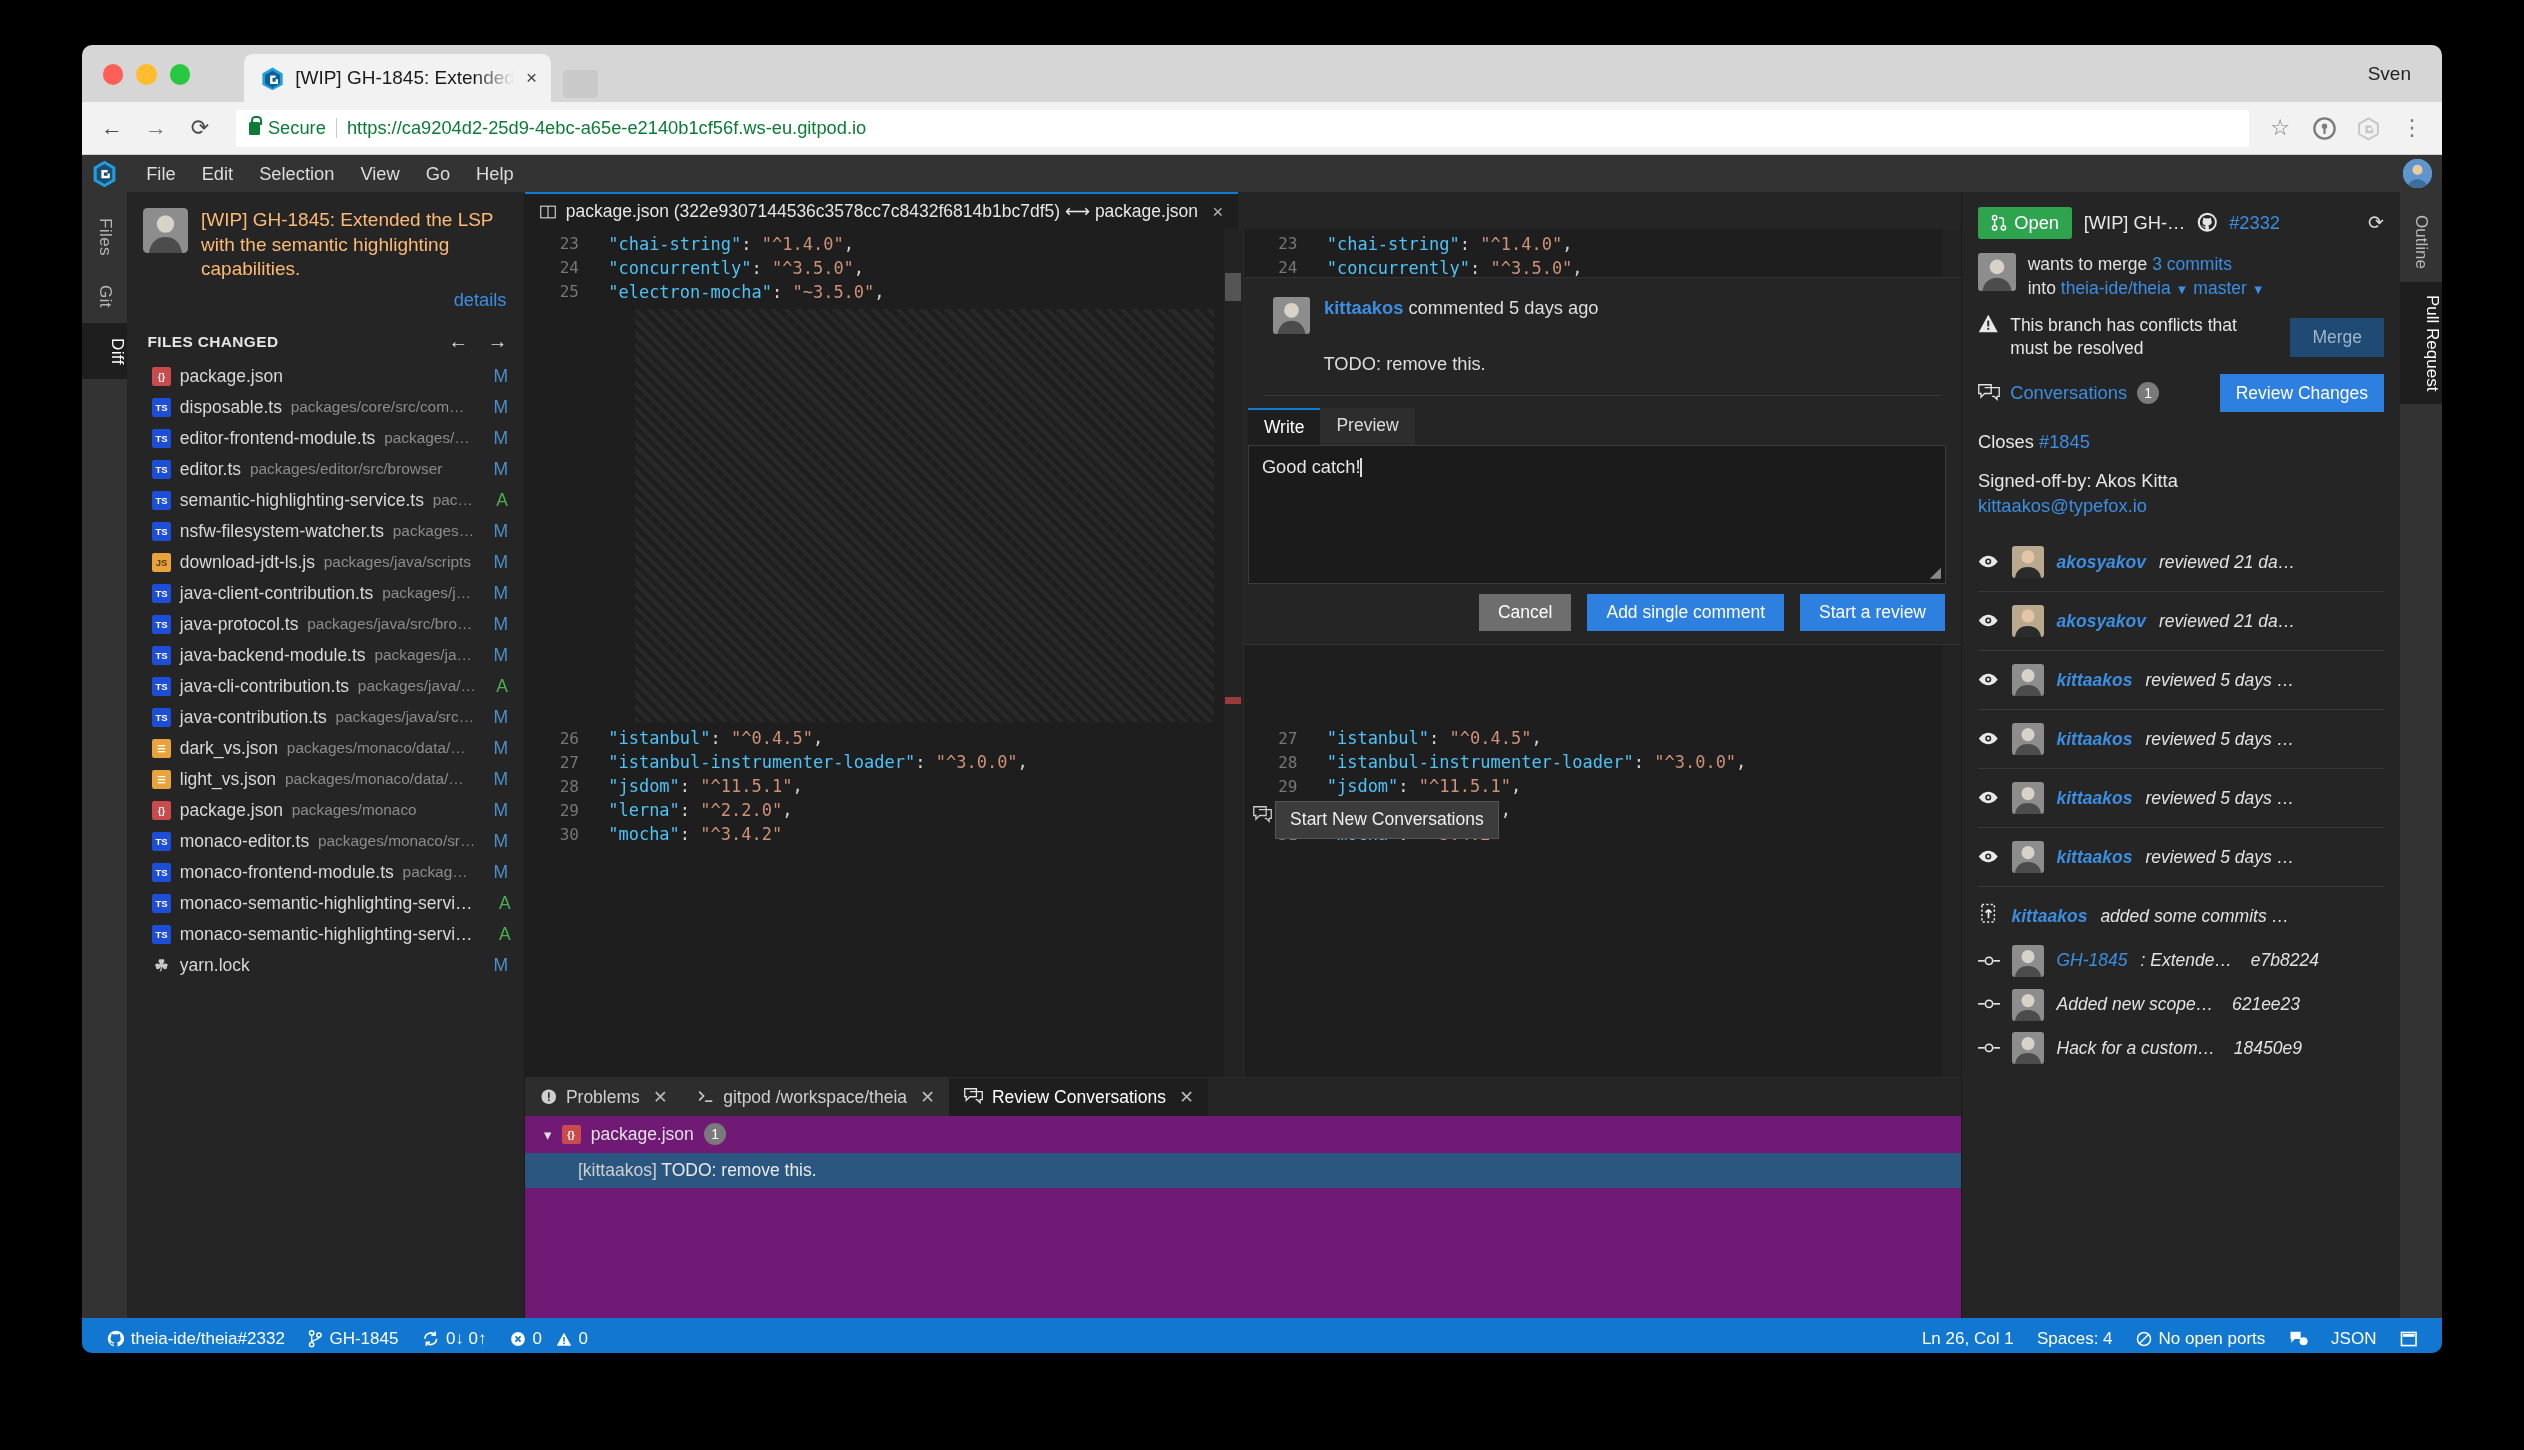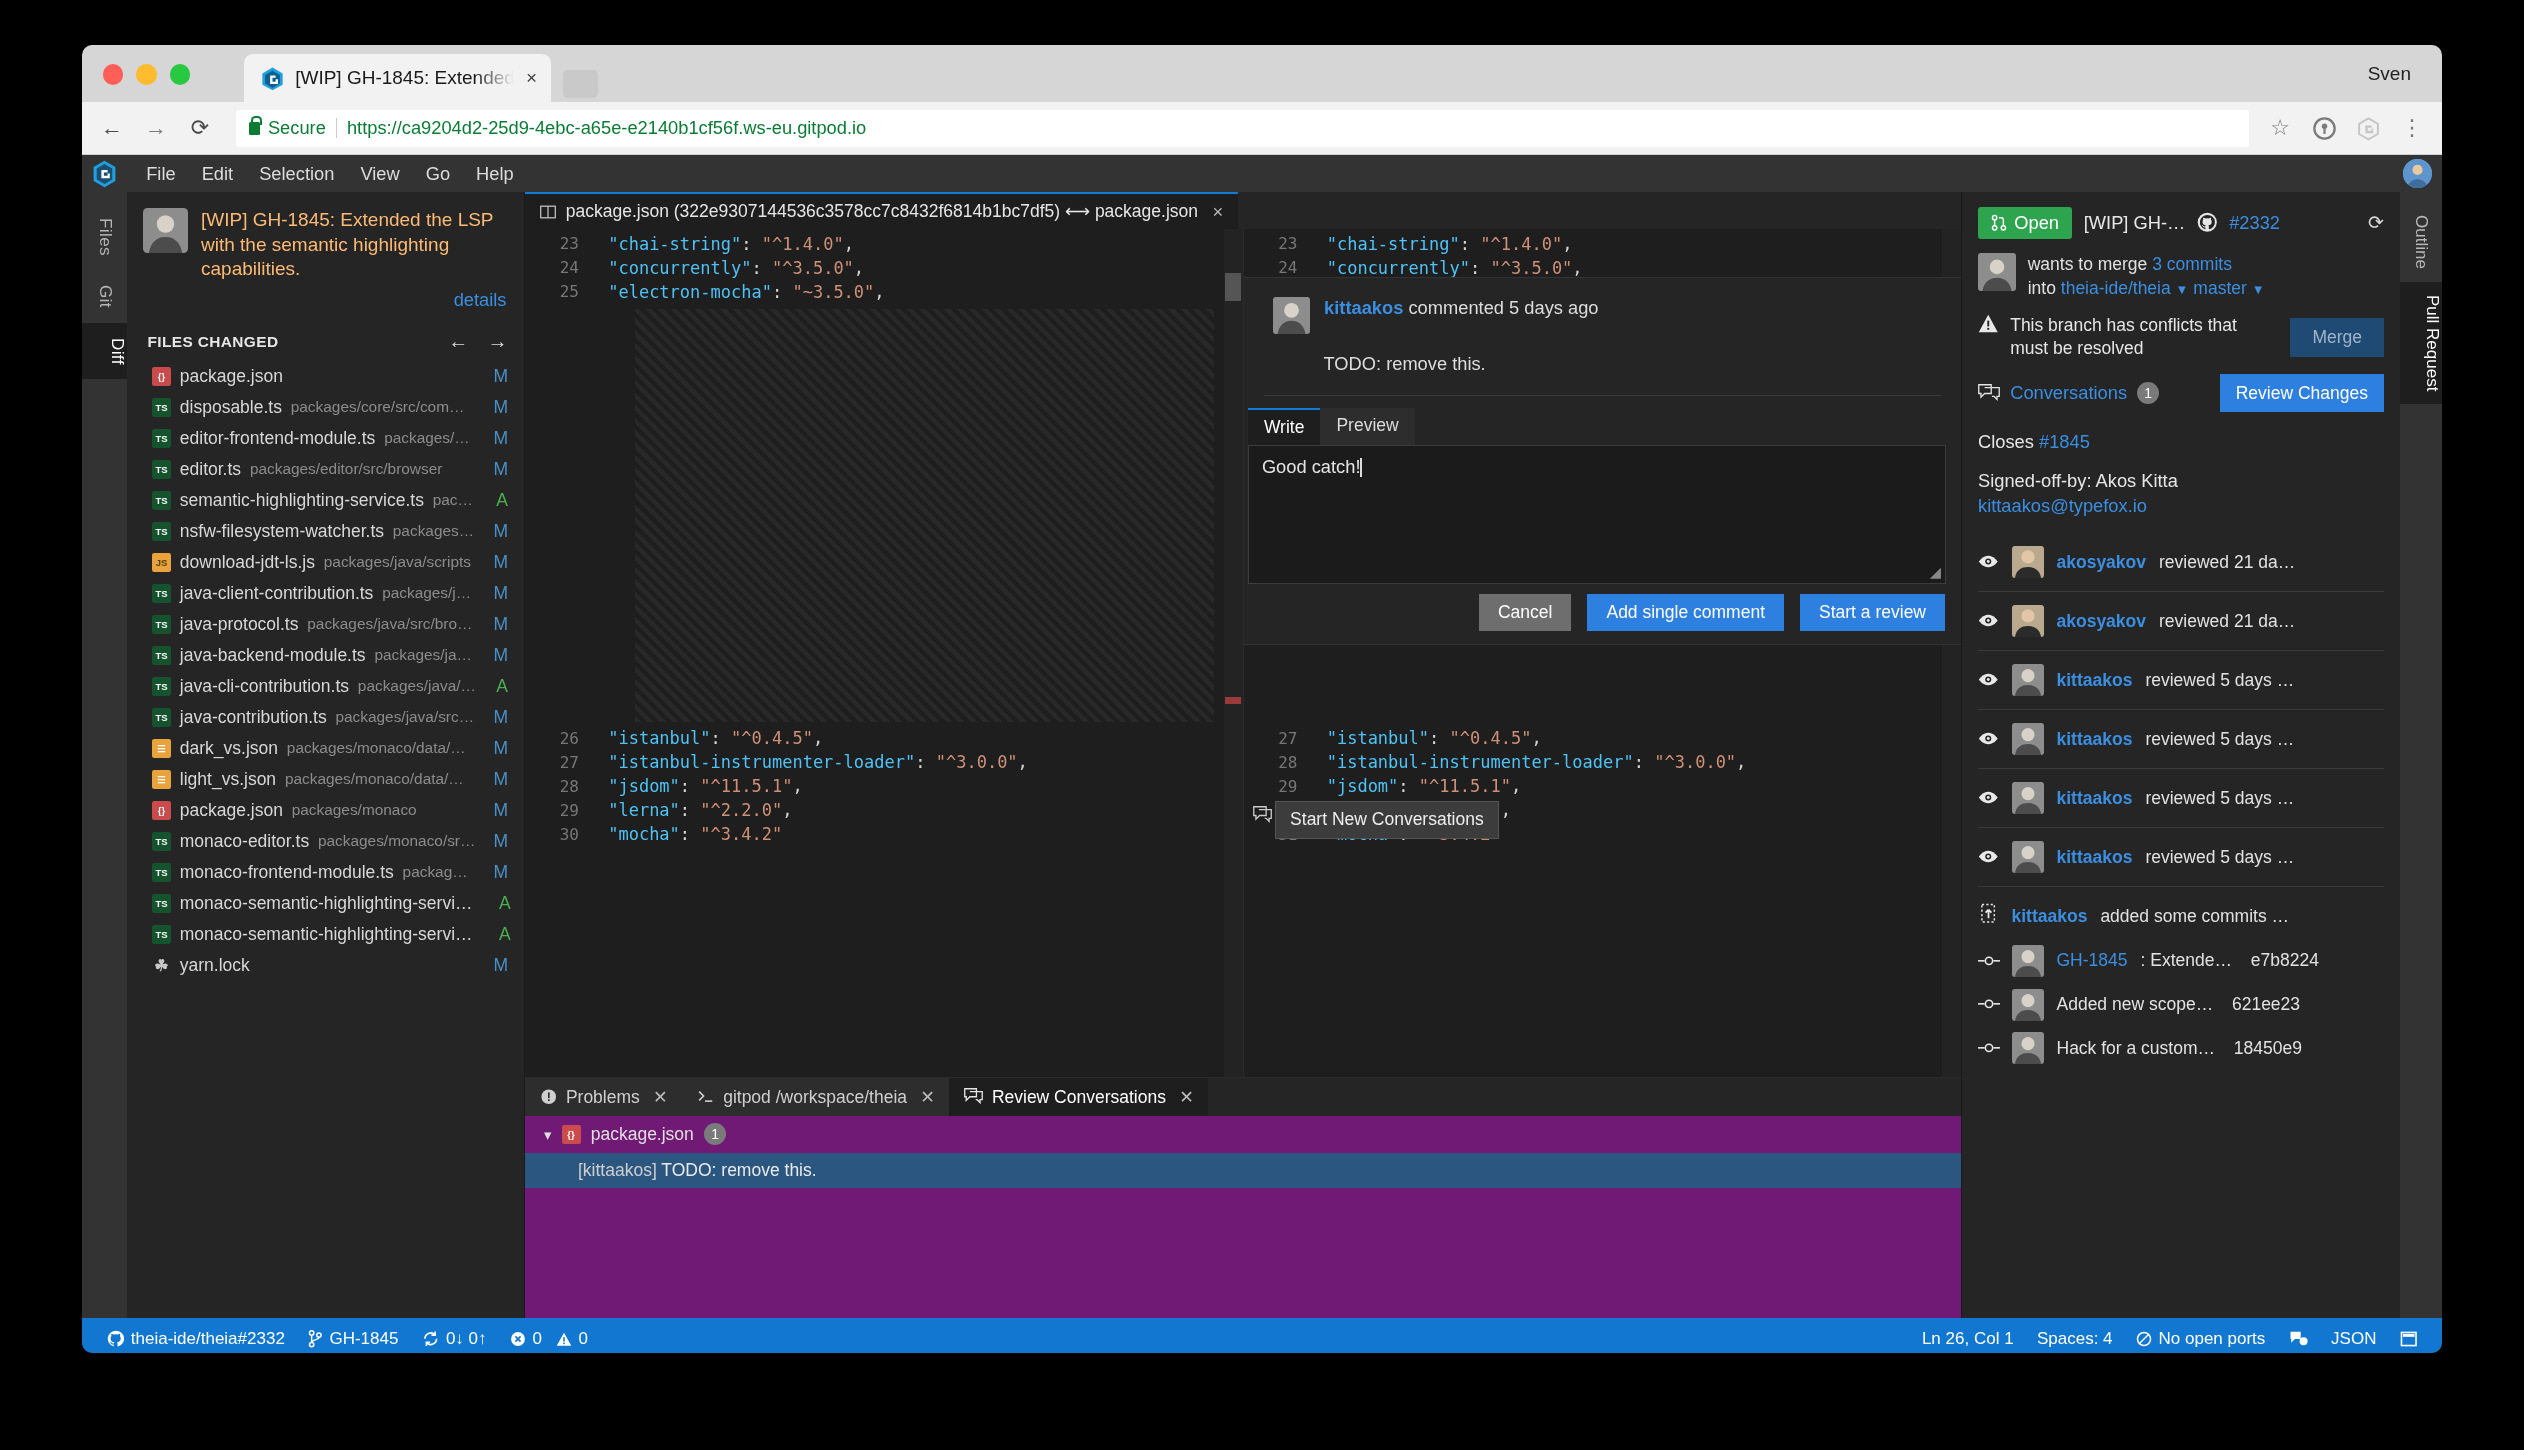--- a/index.html
+++ b/index.html
@@ -159,21 +159,21 @@
   .file-list { overflow: hidden; }
   .file-row {
     display: flex; align-items: center;
     height: 31px; padding: 0 16px 0 25px; gap: 8.8px;
     font-size: 17.5px; color: #d8d8d8;
     white-space: nowrap;
   }
   .ficon { width: 19px; height: 19px; flex: none; border-radius: 2.2px;
     font-size: 9.5px; font-weight: bold; color: #fff;
     display:flex; align-items:center; justify-content:center; }
-  .ficon.ts { background: #14532d; }
+  .ficon.ts { background: #1d4ed8; }
   .ficon.js { background: #e8a33d; color:#5a3b00; }
   .ficon.json { background: #c94b4b; }
   .ficon.db { background: #e8a33d; }
   .ficon.lock { background: transparent; color:#c8c8c8; font-size:16px;}
   .fname { flex: none; }
   .fpath { color: #8c8c8c; font-size: 15.4px; overflow:hidden; text-overflow: ellipsis; flex:1; min-width:0; }
   .fstat { margin-left: auto; font-size: 17.5px; padding-left: 8.8px; flex:none; }
   .fstat.M { color: #4b8fc4; }
   .fstat.A { color: #4caf50; }
 
@@ -327,21 +327,21 @@
   .rp-conv { display:flex; align-items:center; gap: 10.2px; padding: 13px 16px 0 16px; }
   .rp-conv a { color:#3b8ee0; font-size:18.3px; text-decoration:none; }
   .btn-review { background:#2d7fe0; color:#fff; font-size:17.5px; padding:8.8px 16px; border:none; margin-left:auto; }
 
   .rp-body { padding: 19px 16px 0 16px; }
   .rp-line { font-size:18.3px; color:#e6e6e6; margin-bottom: 16px; }
   .rp-line a { color:#3b8ee0; text-decoration:none; }
   .rp-signed { font-size:18.3px; color:#e6e6e6; line-height:1.35; margin-bottom: 14.6px; }
   .rp-signed a { color:#3b8ee0; text-decoration:none; display:block; }
 
-  .rp-events { padding: 0 16px; }
+  .rp-events { padding: 0 16px; font-style: italic; }
   .rp-event {
     display:flex; align-items:center; gap:13px;
     padding: 13px 0;
     border-bottom: 0.7px solid #3a3a3a;
     font-size:17.5px; color:#e2e2e2; white-space:nowrap;
   }
   .rp-event .eye { font-size:17.5px; color:#e8e8e8; width:20.5px; flex:none; }
   .rp-ev-av { width:32px; height:32px; border-radius:2.9px; flex:none; overflow:hidden; }
   .rp-event .who { color:#3b8ee0; font-weight:bold; }
 

